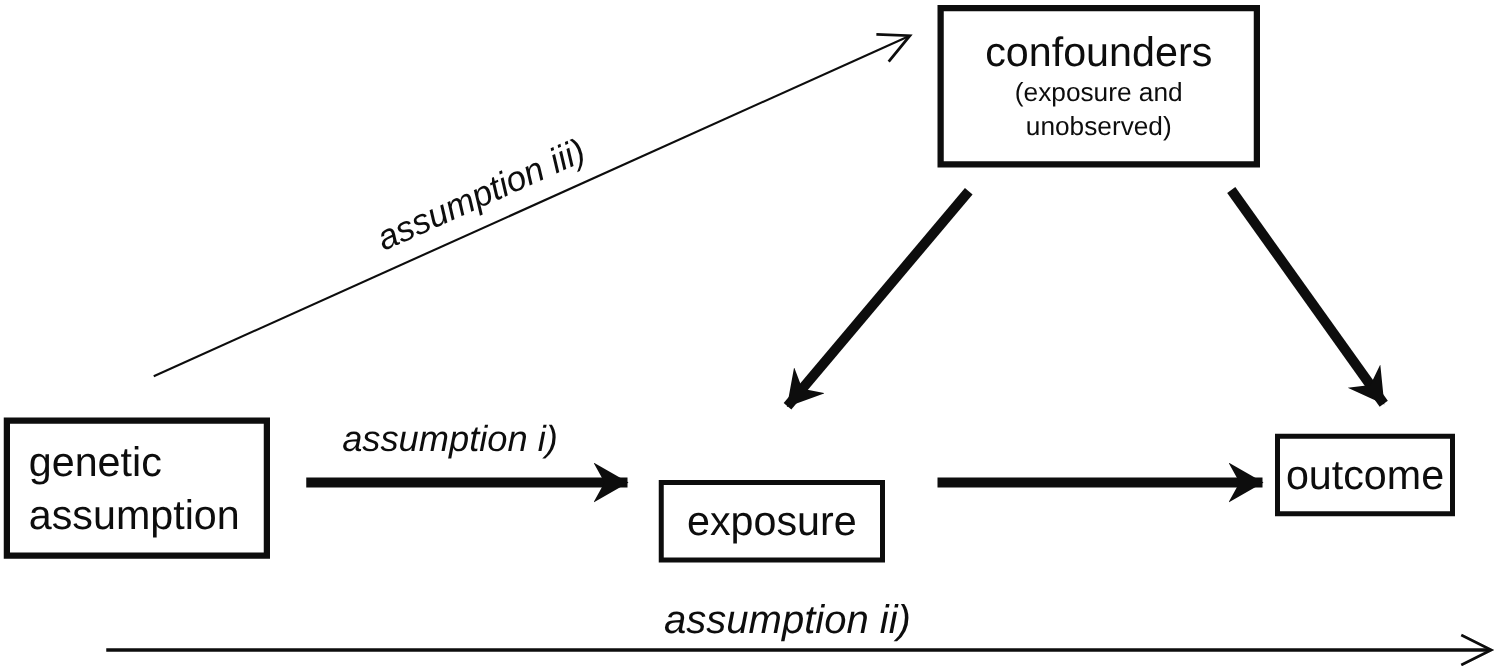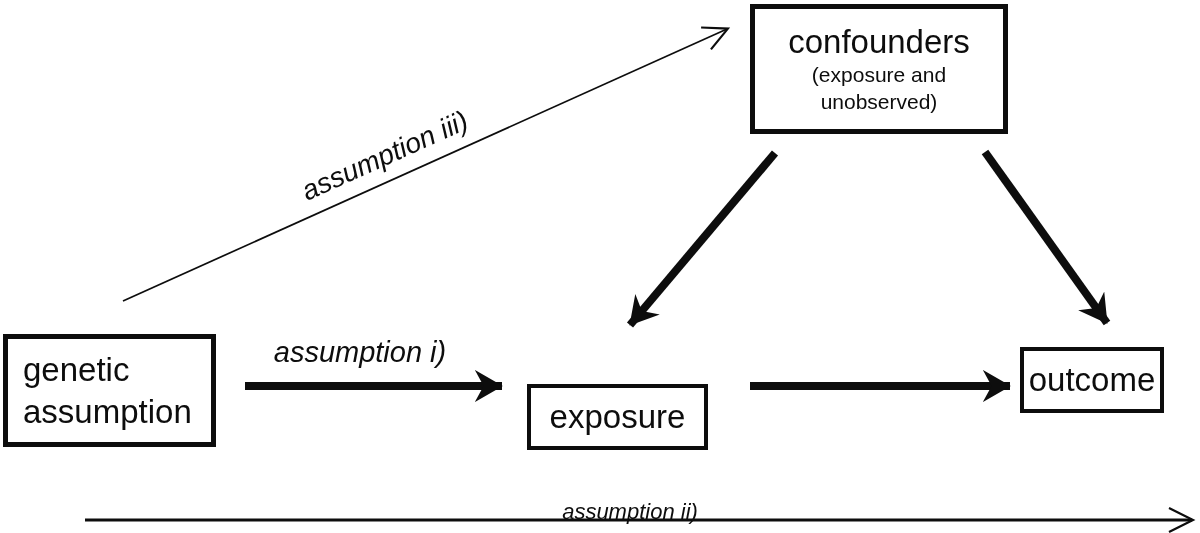--- a/index.html
+++ b/index.html
@@ -70,21 +70,21 @@
   }
   .assumption-label {
     position: absolute;
     font-style: italic;
     font-size: 29px;
     white-space: nowrap;
     text-align: center;
     color: #0d0d0d;
   }
   .label-i   { left: 248px; top: 336px; width: 224px; }
-  .label-ii  { left: 518px; top: 477px; width: 224px; font-size: 22px; margin-top: 22px; }
+  .label-ii  { left: 518px; top: 477px; width: 224px; font-size: 32px; }
   .label-iii { left: 263px; top: 140px; width: 244px; font-size: 28px;
                transform: rotate(-24.2deg); }
 </style>
 </head>
 <body>
 
 <div class="stage">
 
   <svg class="arrow-layer" viewBox="0 0 1200 533" xmlns="http://www.w3.org/2000/svg">
     <defs>

